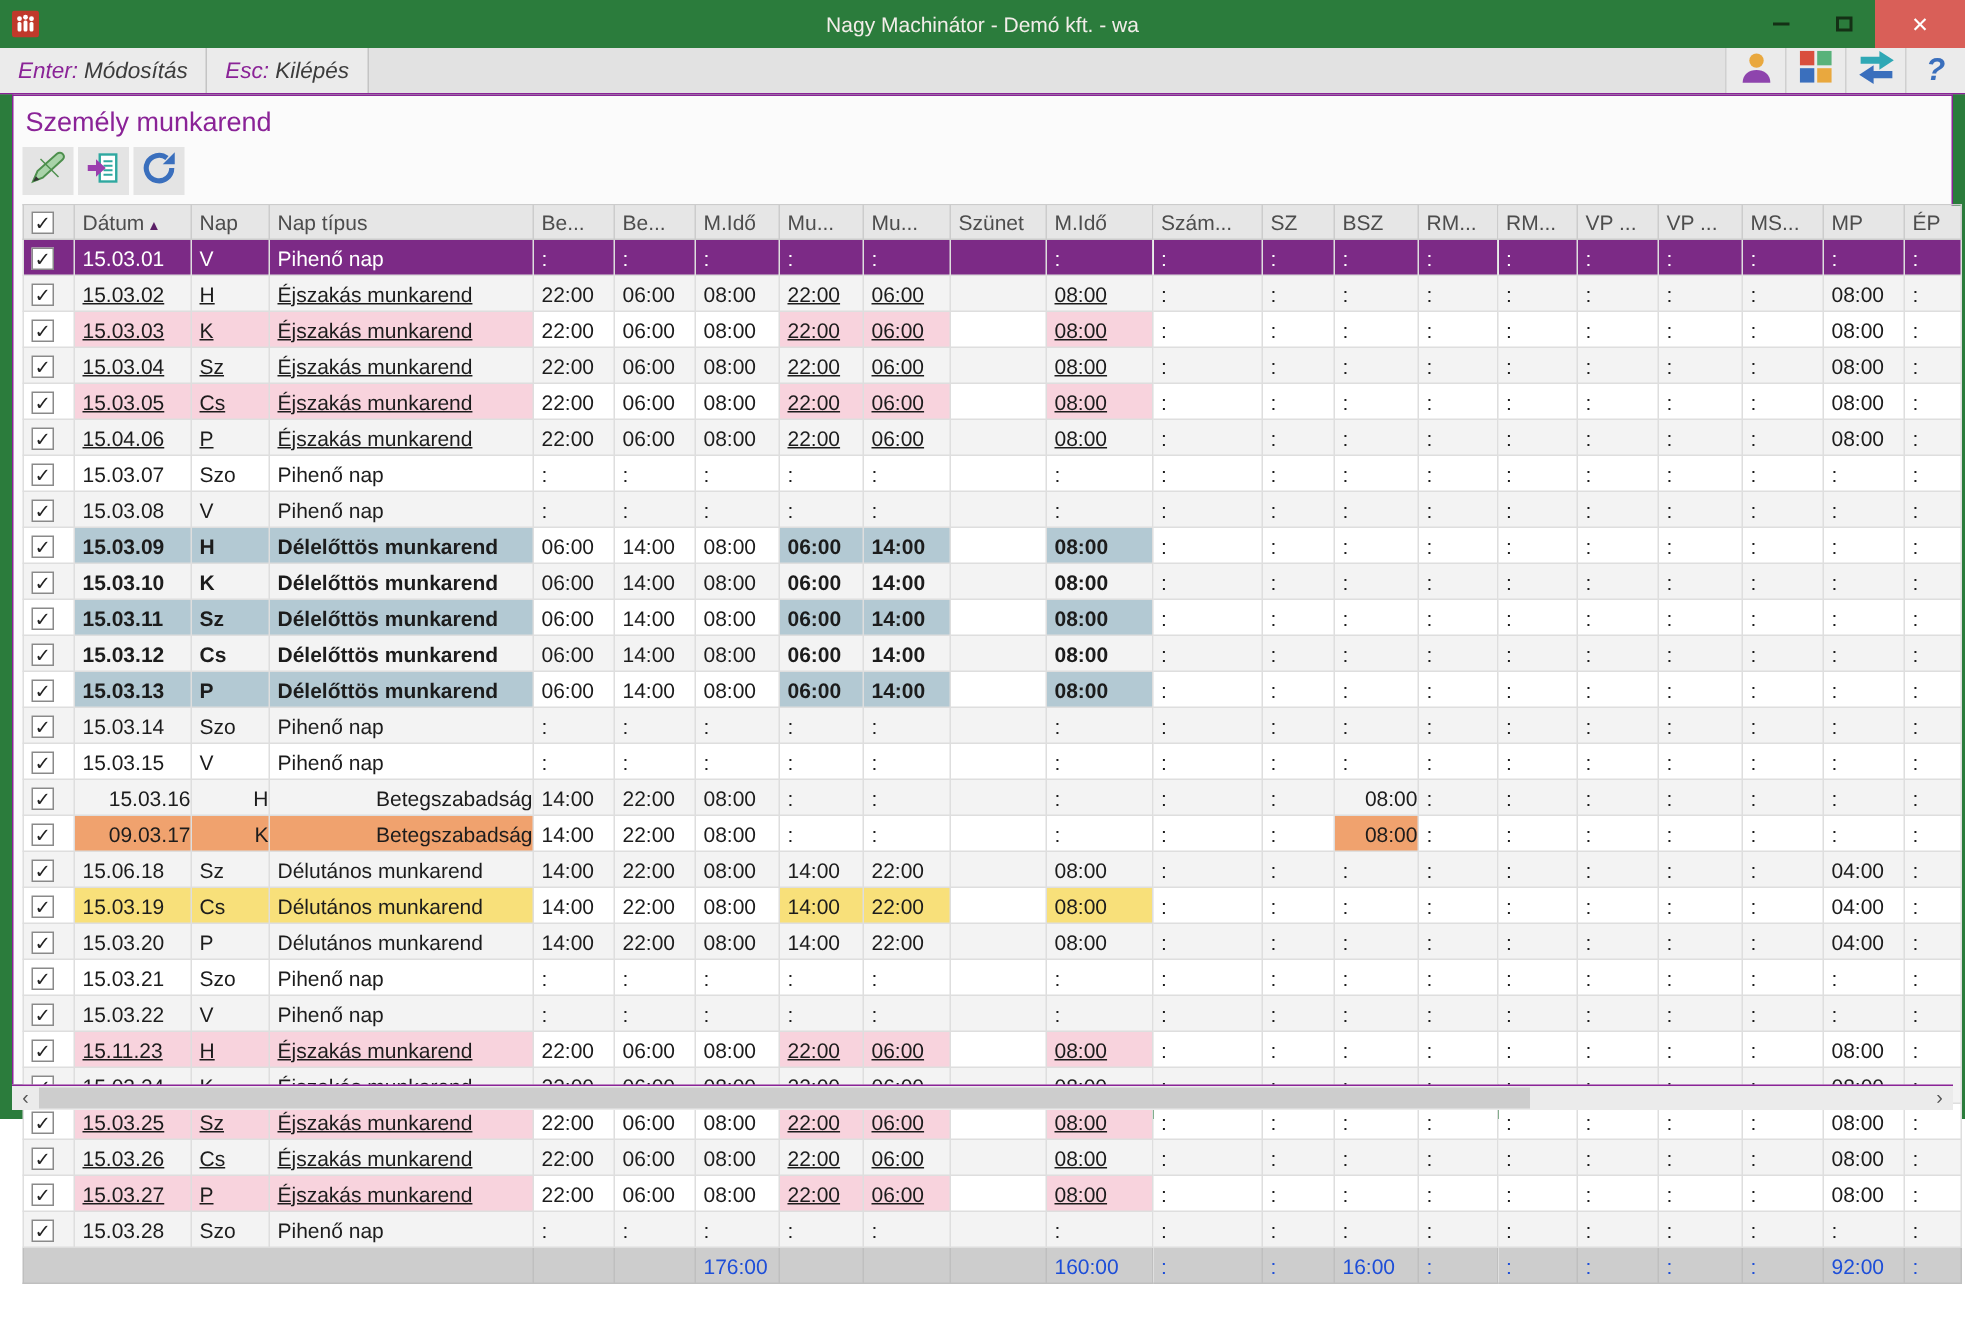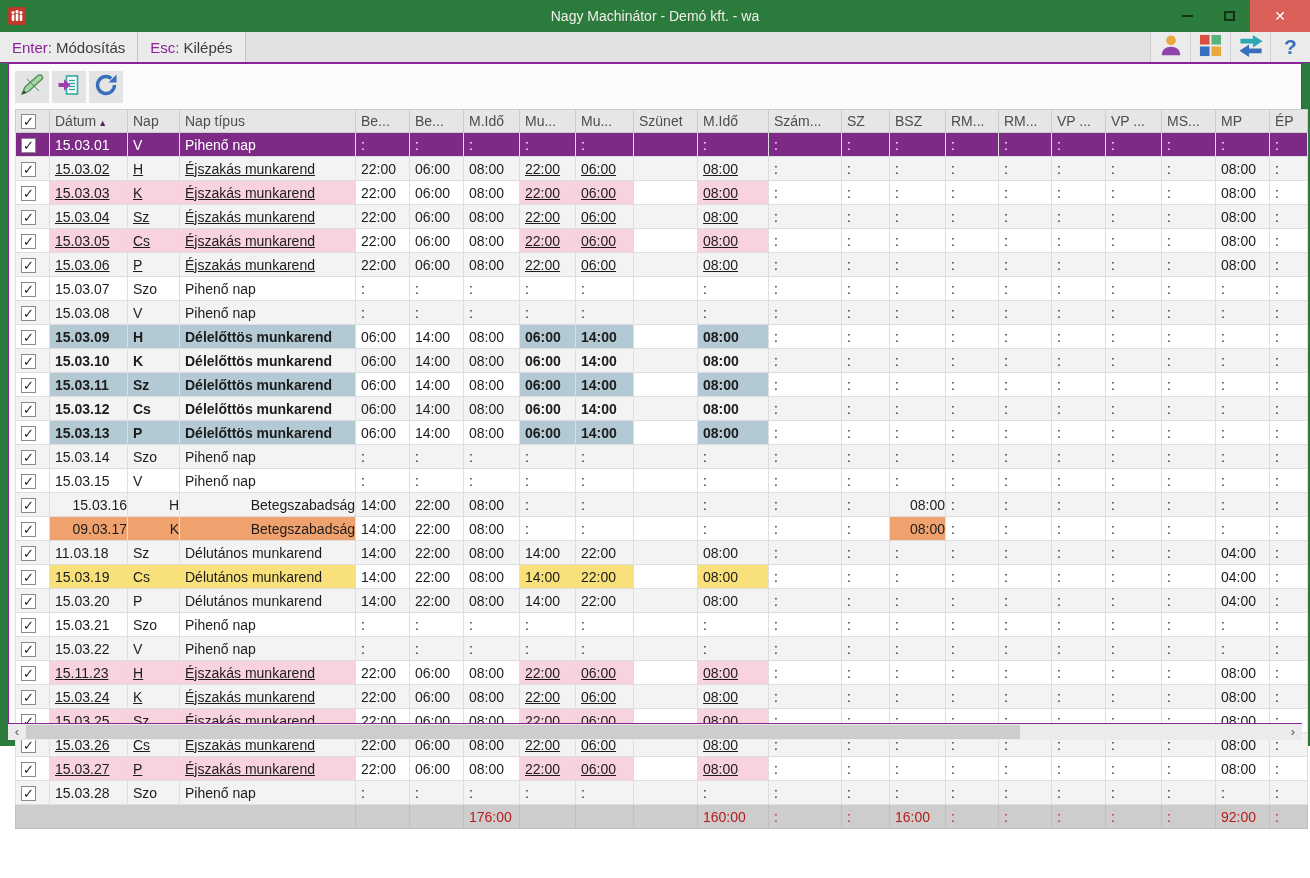--- a/index.html
+++ b/index.html
@@ -11,21 +11,21 @@
   .titlebar { height:32px; display:flex; align-items:center; background:var(--titlebar_green); position:relative; }
   .app-icon { margin-left:8px; width:18px; height:18px; display:flex; }
   .title-text { position:absolute; left:0; right:0; text-align:center; color:#f2ede9; font-size:14px; }
   .win-controls { margin-left:auto; display:flex; align-items:center; height:32px; z-index:2; }
   .win-btn { width:42px; height:26px; display:flex; align-items:center; justify-content:center; cursor:default; }
   .min-glyph { width:11px; height:2px; background:#143015; }
   .max-glyph { width:11px; height:10px; border:2px solid #143015; }
   .close-btn { width:60px; height:32px; background:var(--close_red); color:#fff; font-size:14px; display:flex; align-items:center; justify-content:center; }
 
   
-  .toolbar { height:31px; background:#e2e2e2; border-bottom:1px solid var(--purple); display:flex; align-items:stretch; }
+  .toolbar { height:31px; background:#e2e2e2; border-bottom:1px solid var(--purple); display:flex; align-items:stretch;font-style:italic; }
   .tb-btn { padding:0 12px; display:flex; align-items:center; font-size:15px; background:#ebebeb; border-right:1px solid #c4c4c4; color:#3c3c3c; }
   .tb-key { color:var(--purple); margin-right:4px; }
   .tb-spacer { flex:1; background:#e2e2e2; }
   .tb-iconbtn { width:40px; display:flex; align-items:center; justify-content:center; background:#ebebeb; border-left:1px solid #d0d0d0; }
   .help-glyph { font-size:21px; font-weight:bold; color:#3a6fbd; }
 
   
   .frame { flex:1; padding:0 8px 6px 8px; background:var(--titlebar_green); display:flex; flex-direction:column; min-height:0; }
   .panel { flex:1; border:1px solid var(--purple); border-bottom:none; background:#fbfbfb; padding:5px 0 0 6px; min-height:0; }
   .page-title { color:var(--purple); font-size:18px; padding:2px 0 4px 2px; }
@@ -39,21 +39,21 @@
   td { height:24px; padding-left:5px; border:1px solid #dedede; color:#1c1c1c; white-space:nowrap; overflow:hidden; background:#fff; }
   #rows tr:nth-child(even) td { background:#f3f3f3; }
   tr.c-pink  td.name, tr.c-pink  td.colored { background:var(--pink);text-decoration:underline; }
   tr.c-blue  td.name, tr.c-blue  td.colored { background:var(--blue);font-weight:bold; }
   tr.c-yellow td.name, tr.c-yellow td.colored { background:var(--yellow); }
   tr.c-orange td.name, tr.c-orange td.colored { background:var(--orange);text-align:right; }
   tr.selected td { background:var(--selected) !important; color:#fff; }
   .cb { display:inline-block; width:15px; height:15px; background:#fff; border:1px solid #8a8a8a;
         font-size:13px; line-height:14px; text-align:center; color:#222; vertical-align:middle; }
   .sort-arrow { font-size:9px; color:#5a1f66; margin-left:2px; }
-  #summary td { background:var(--summary_gray) !important; border-color:#bfbfbf; color:#b91c1c; }
+  #summary td { background:var(--summary_gray) !important; border-color:#bfbfbf; color:#1d4ed8; }
 
   
   .hscroll { height:17px; background:#ebebeb; border-top:1px solid var(--purple); display:flex; align-items:center; position:relative; }
   .hs-arrow { width:18px; text-align:center; color:#555; font-size:13px; line-height:16px; }
   .hs-track { flex:1; height:100%; background:#ebebeb; position:relative; }
   .hs-thumb { position:absolute; left:0; top:1px; height:14px; width:79%; background:#cdcdcd; }
 </style>
 </head>
 <body>
 
@@ -123,20 +123,21 @@
         </svg>
       </span>
     </div>
     <div class="tb-iconbtn">
       <span class="help-glyph">?</span>
     </div>
   </div>
 
   <div class="frame">
     <div class="panel">
+      <div class="page-title">Személy munkarend</div>
 
       <div class="actions">
         <div class="action-btn">
           <span>
             <svg width="26" height="24" viewBox="0 0 26 24">
               <path d="M3 21l3-7L19 2.5c1.2-1 3-.9 3.9.3.9 1.1.8 2.7-.3 3.7L9.5 18.5z" fill="#a9d3a9" stroke="#4d8f4d" stroke-width="1.3"></path>
               <path d="M8 6L20 18" stroke="#4d8f4d" stroke-width="1" fill="none"></path>
               <path d="M3 21l4.3-1.2L5 17.5z" fill="#333"></path>
             </svg>
           </span>
@@ -325,21 +326,21 @@
               <td>:</td>
               <td>:</td>
               <td>:</td>
               <td>:</td>
               <td>:</td>
               <td>08:00</td>
               <td>:</td>
             </tr>
             <tr class="c-pink">
               <td><span class="cb">✓</span></td>
-              <td class="name">15.03.06</td>
+              <td class="name">15.04.06</td>
               <td class="name">P</td>
               <td class="name">Éjszakás munkarend</td>
               <td>22:00</td>
               <td>06:00</td>
               <td>08:00</td>
               <td class="colored">22:00</td>
               <td class="colored">06:00</td>
               <td></td>
               <td class="colored">08:00</td>
               <td>:</td>
@@ -601,21 +602,21 @@
               <td>:</td>
               <td>:</td>
               <td>:</td>
               <td>:</td>
               <td>:</td>
               <td>:</td>
               <td>:</td>
             </tr>
             <tr class="c-yellow">
               <td><span class="cb">✓</span></td>
-              <td class="name">11.03.18</td>
+              <td class="name">15.06.18</td>
               <td class="name">Sz</td>
               <td class="name">Délutános munkarend</td>
               <td>14:00</td>
               <td>22:00</td>
               <td>08:00</td>
               <td class="colored">14:00</td>
               <td class="colored">22:00</td>
               <td></td>
               <td class="colored">08:00</td>
               <td>:</td>

